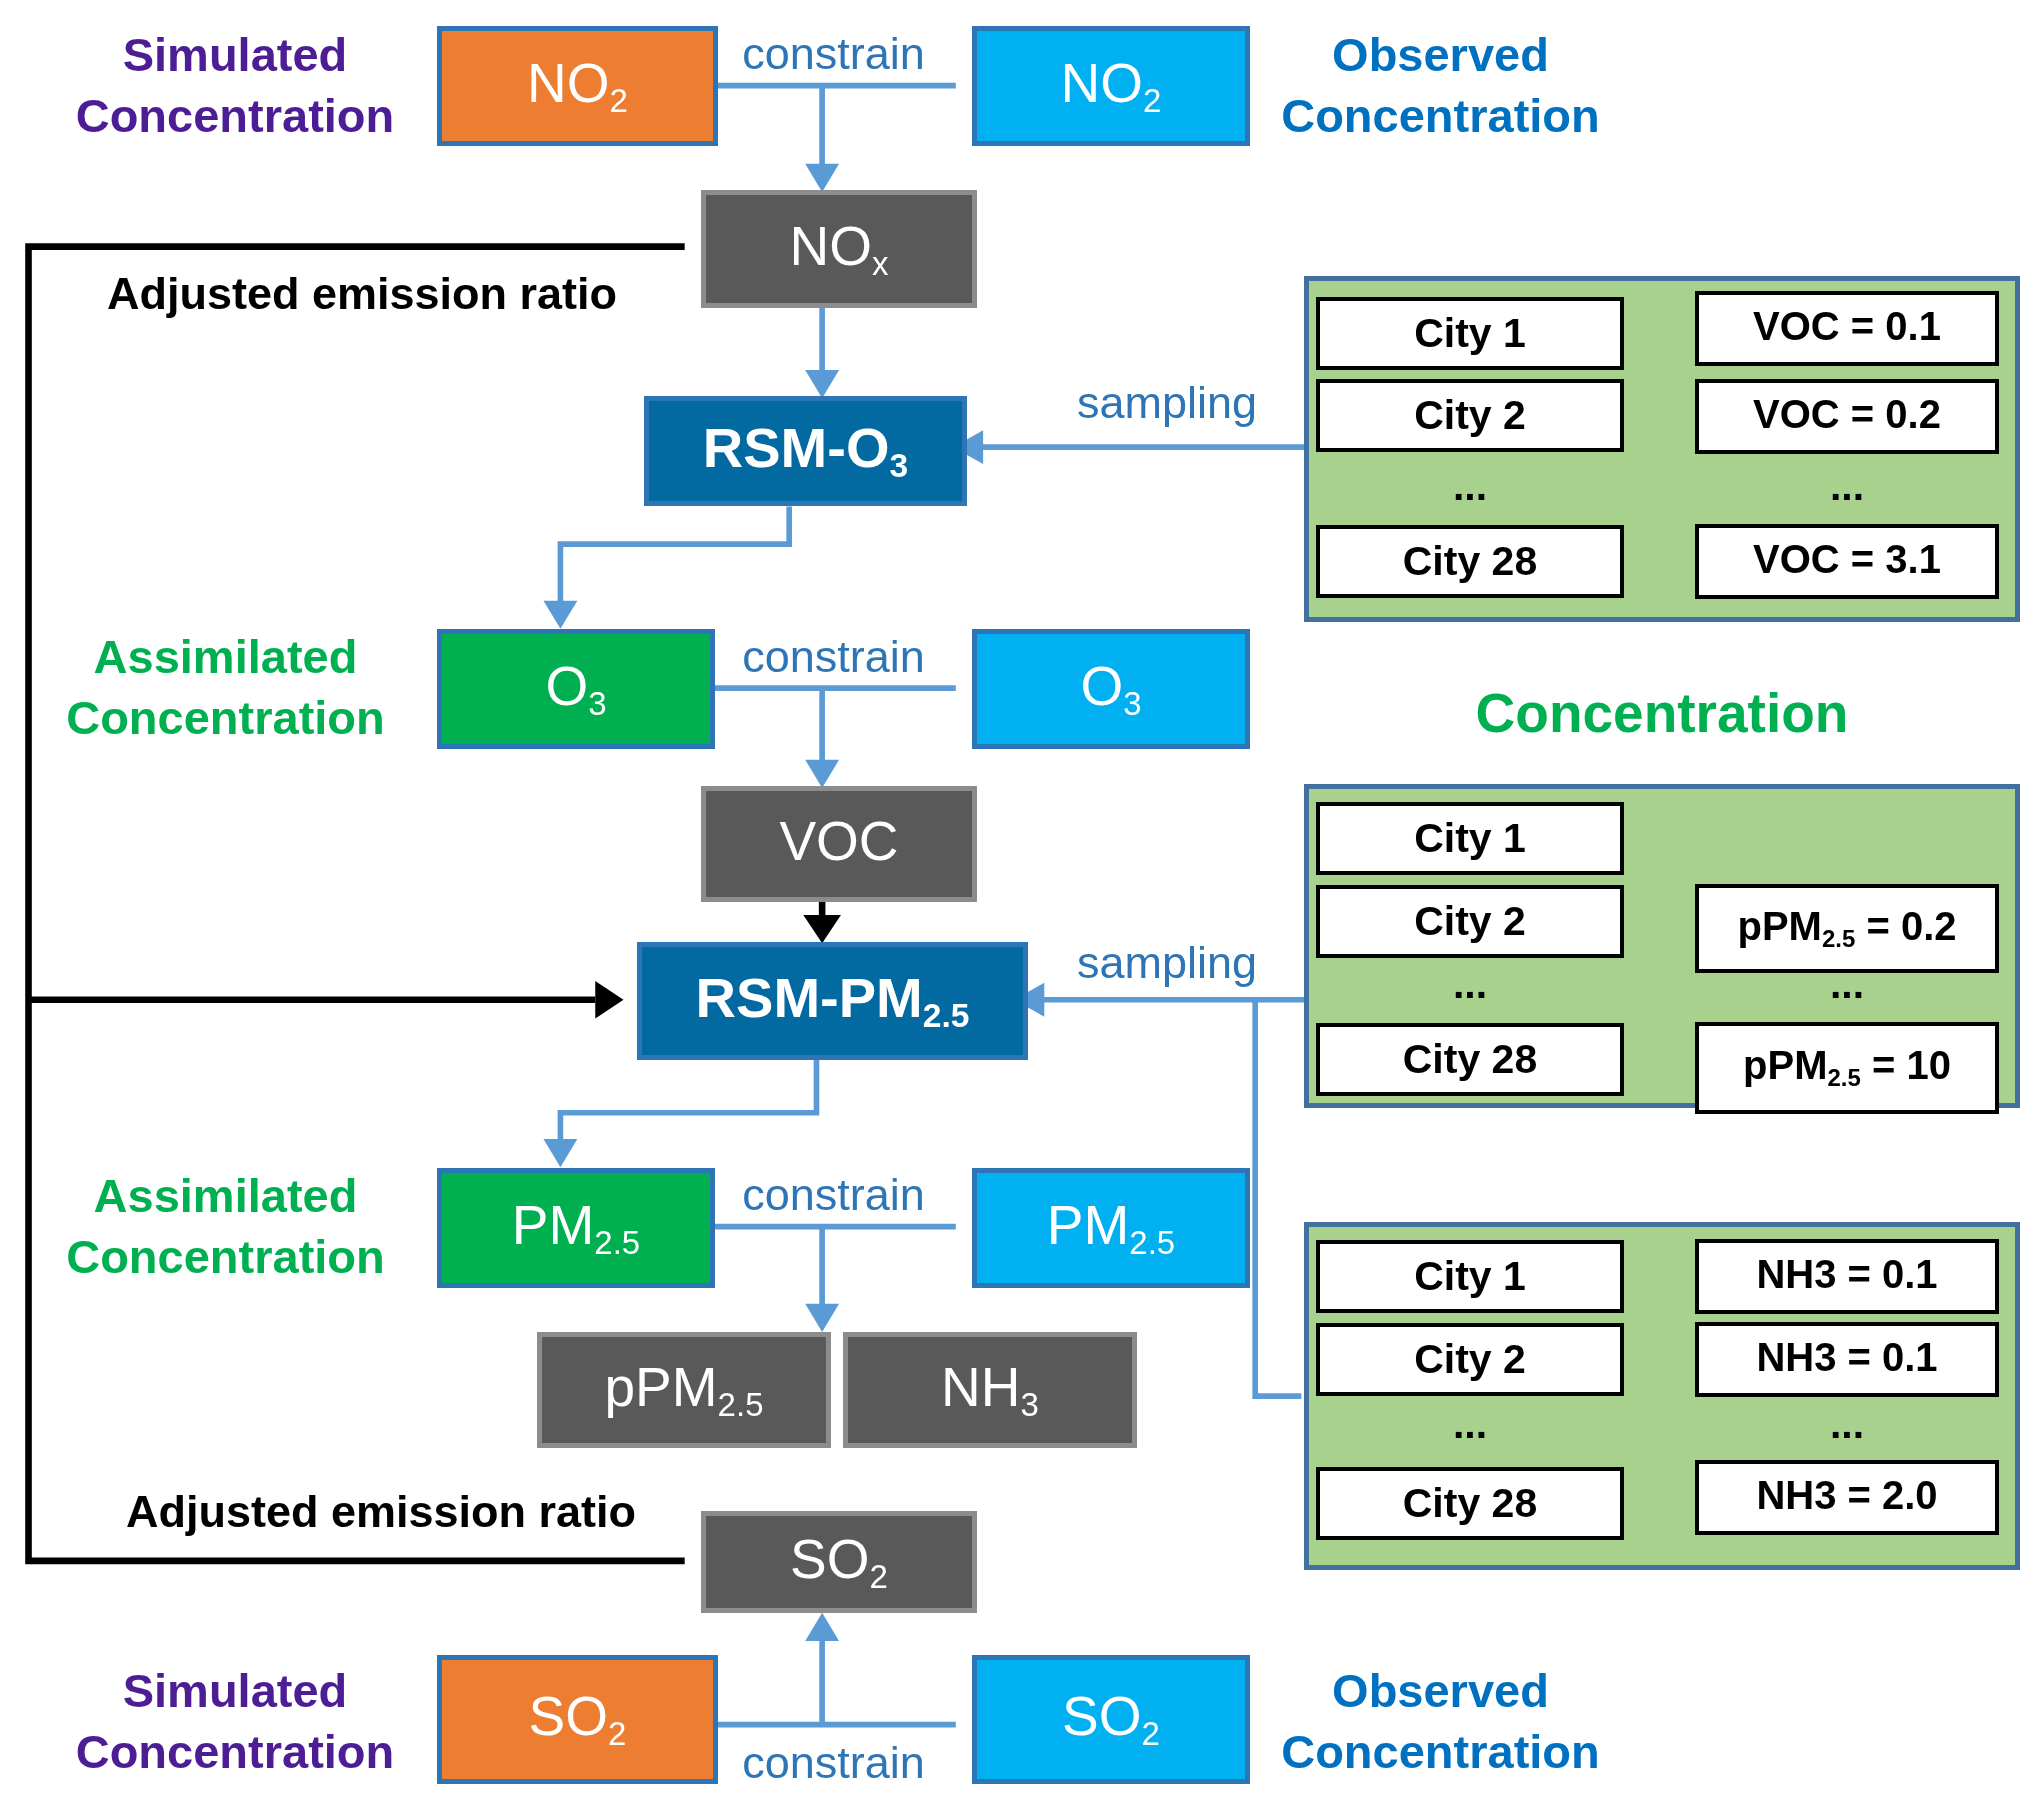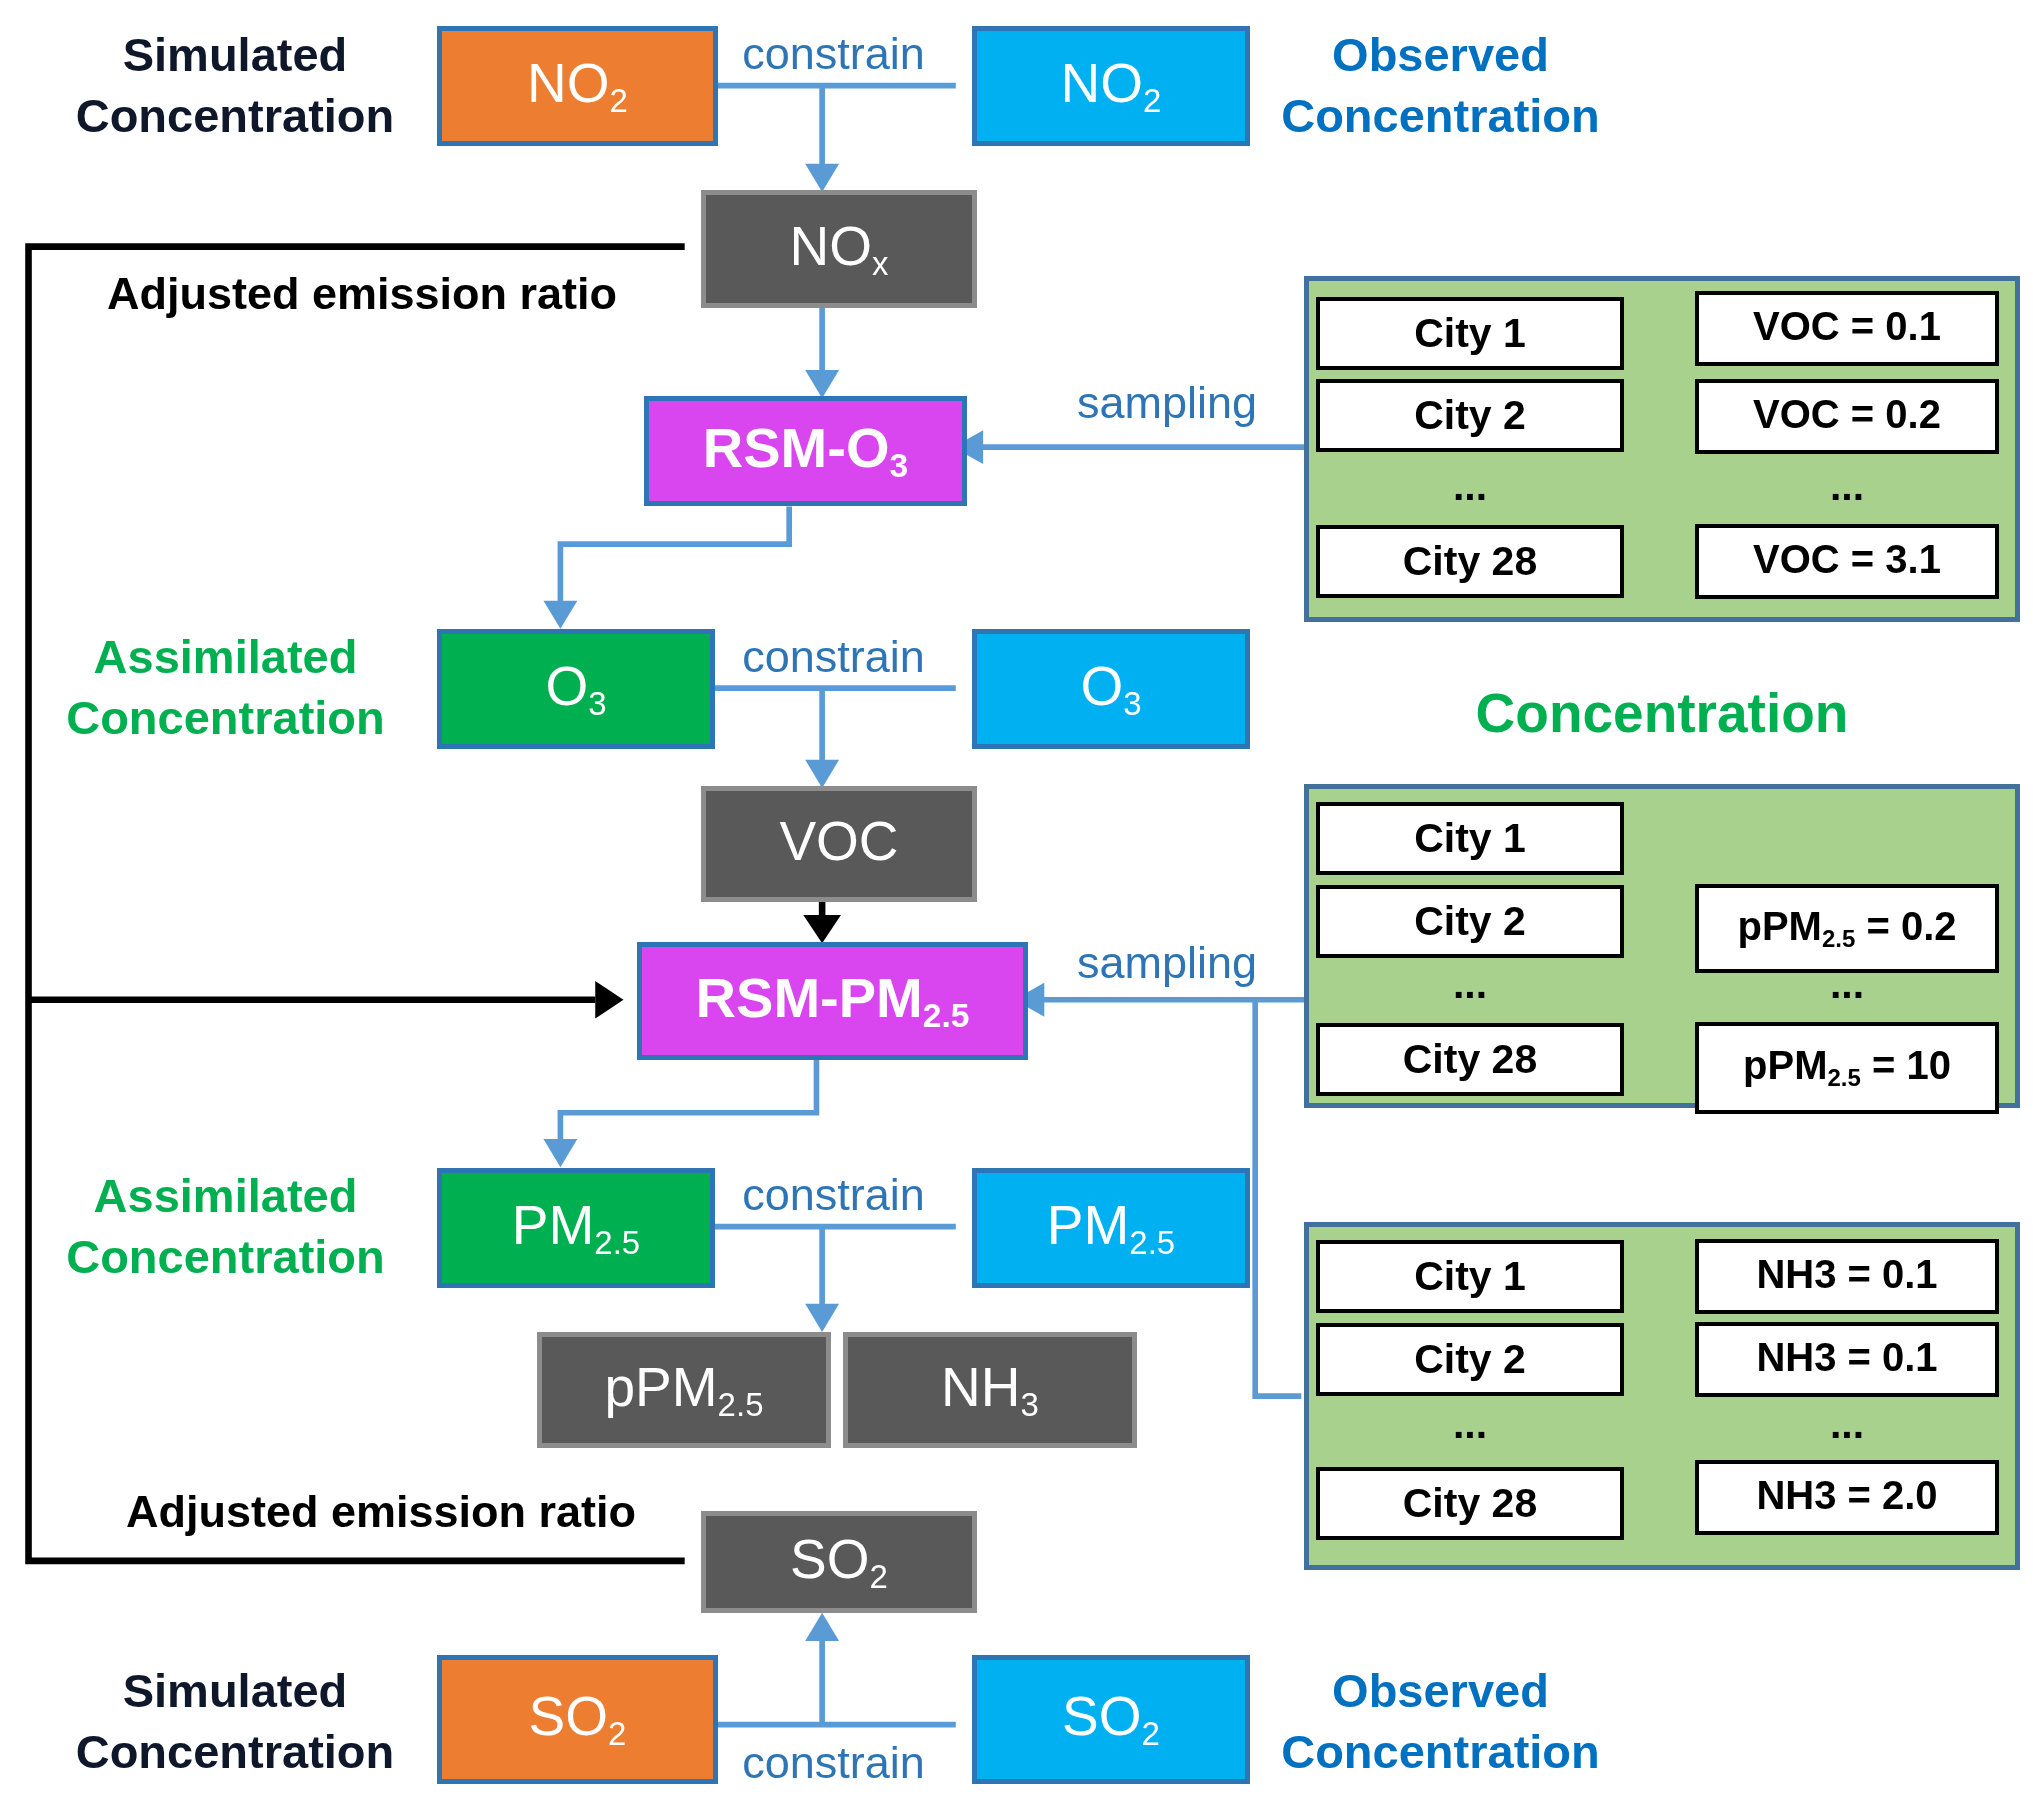--- a/index.html
+++ b/index.html
@@ -10,28 +10,28 @@
   #wires{position:absolute;left:0;top:0;width:2034px;height:1800px;}
   .abs{position:absolute;box-sizing:border-box;}
   .flowbox{
     display:flex;align-items:center;justify-content:center;
     border:5.6px solid #2E75B6;color:#ffffff;font-size:55px;font-weight:400;
     text-align:center;line-height:1;margin-left:16px;
   }
   .orange{background:#ED7D31;}
   .sky{background:#00B0F0;}
   .green{background:#00B050;}
-  .red{background:#d946ef;font-weight:700;font-size:56px;}
+  .red{background:#0369a1;font-weight:700;font-size:56px;}
   .gray{background:#595959;border:5.6px solid #8C8C8C;}
   .sub{font-size:0.60em;vertical-align:-0.30em;line-height:1;}
   .sidelabel{
     display:flex;flex-direction:column;align-items:center;justify-content:center;
     font-weight:700;font-size:47px;line-height:61px;text-align:center;
   }
-  .lbl-simulated{color:#0f172a;}
+  .lbl-simulated{color:#4c1d95;}
   .lbl-observed{color:#0070C0;}
   .lbl-assimilated{color:#00B050;}
   .bluenote{
     display:flex;align-items:center;justify-content:center;
     color:#2E75B6;font-size:45px;font-weight:400;
   }
   .blacknote{
     display:flex;align-items:center;justify-content:center;
     color:#000000;font-size:45px;font-weight:700;white-space:nowrap;
   }

